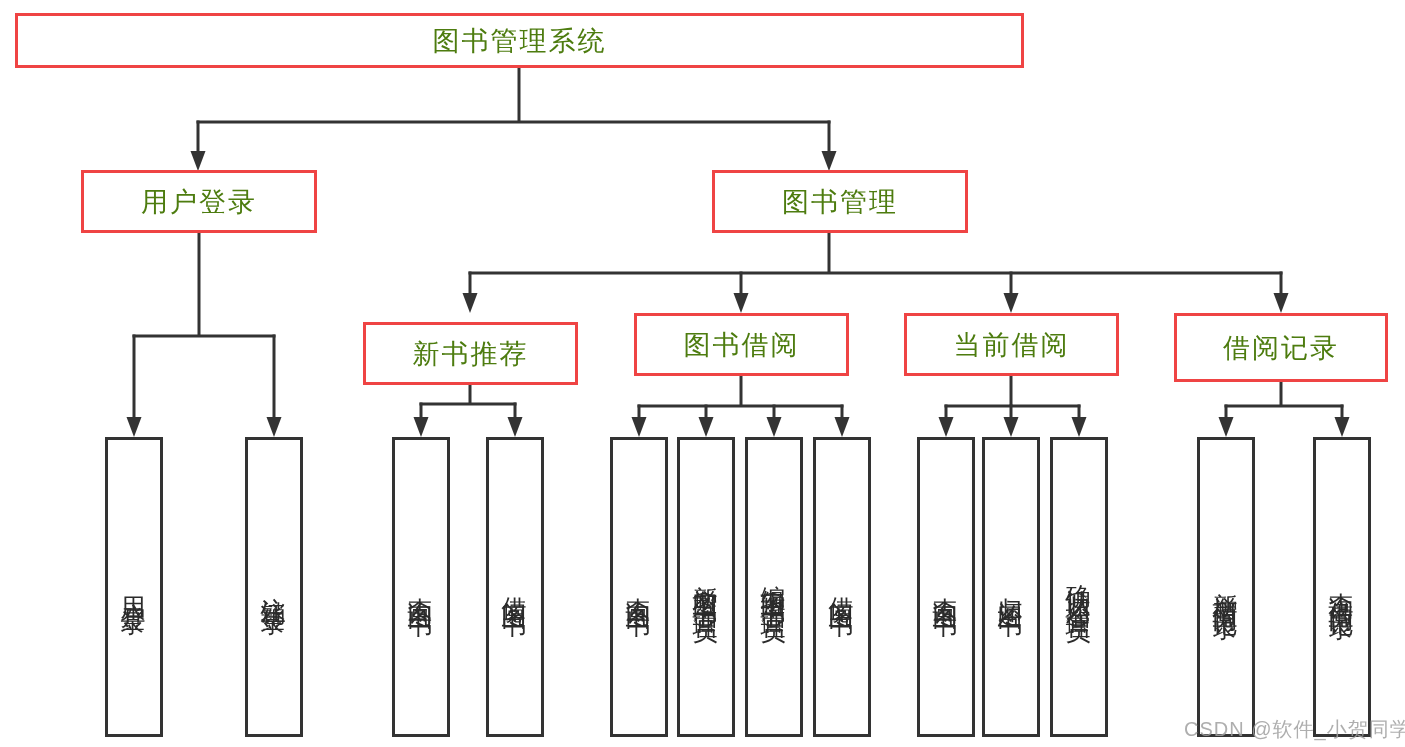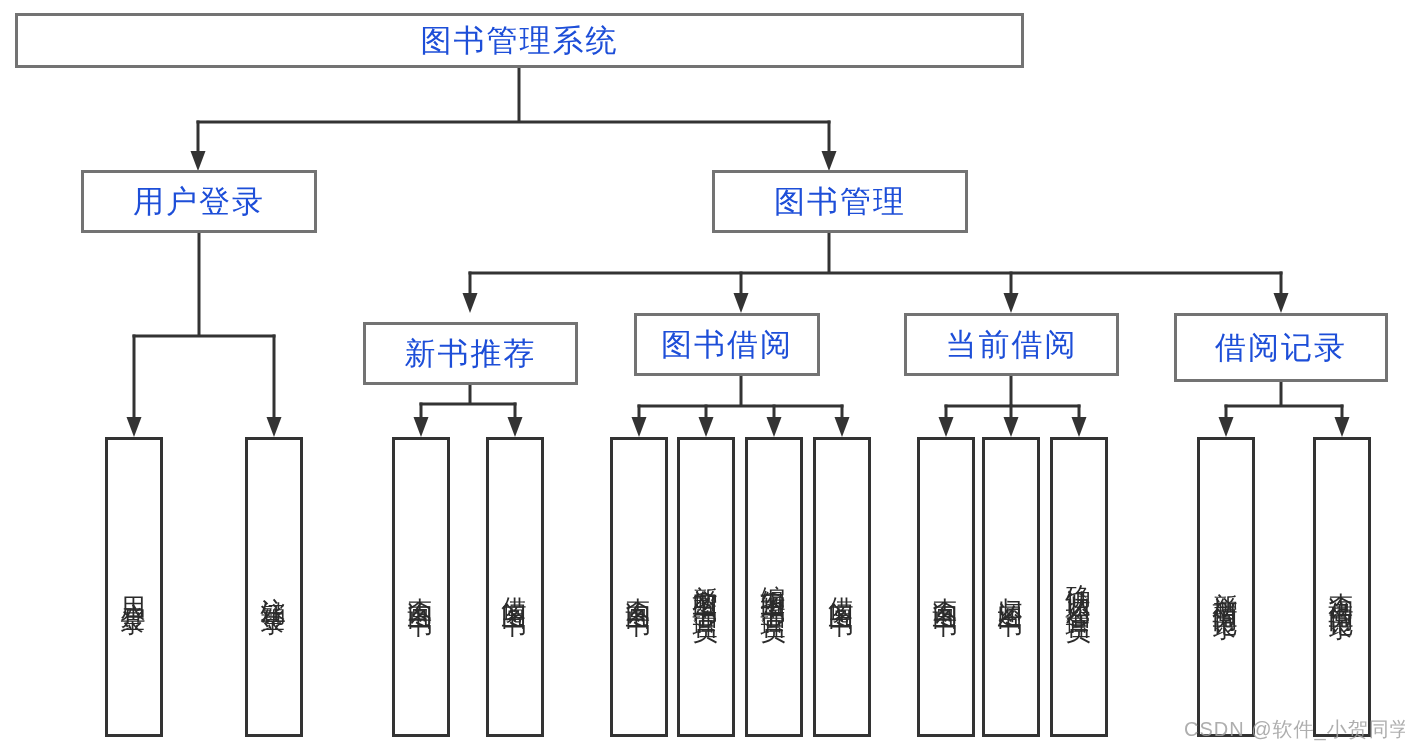--- a/index.html
+++ b/index.html
@@ -19,28 +19,28 @@
     position: absolute;
     left: 0;
     top: 0;
     width: 1405px;
     height: 747px;
     pointer-events: none;
   }
   .hbox {
     position: absolute;
     box-sizing: border-box;
-    border: 3px solid #737373;
+    border: 3px solid #ef4444;
     background: #ffffff;
     display: flex;
     align-items: center;
     justify-content: center;
-    font-size: 31px;
+    font-size: 27px;
     letter-spacing: 2px;
-    color: #1d4ed8;
+    color: #4d7c0f;
     white-space: nowrap;
   }
   .vbox {
     position: absolute;
     box-sizing: border-box;
     top: 437px;
     width: 58px;
     height: 300px;
     border: 3px solid #333333;
     background: #ffffff;
@@ -142,21 +142,21 @@
       <polygon points="1334.5,417 1349.5,417 1342,437"></polygon>
     </g>
   </svg>
 
   <div class="hbox" style="left:15px; top:13px; width:1009px; height:55px;">图书管理系统</div>
 
   <div class="hbox" style="left:81px; top:170px; width:236px; height:63px;">用户登录</div>
   <div class="hbox" style="left:712px; top:170px; width:256px; height:63px;">图书管理</div>
 
   <div class="hbox" style="left:363px; top:322px; width:215px; height:63px;">新书推荐</div>
-  <div class="hbox" style="left:634px; top:313px; width:186px; height:63px;">图书借阅</div>
+  <div class="hbox" style="left:634px; top:313px; width:215px; height:63px;">图书借阅</div>
   <div class="hbox" style="left:904px; top:313px; width:215px; height:63px;">当前借阅</div>
   <div class="hbox" style="left:1174px; top:313px; width:214px; height:69px;">借阅记录</div>
 
   <div class="vbox" style="left:105px;">用户登录</div>
   <div class="vbox" style="left:245px;">注销登录</div>
 
   <div class="vbox" style="left:392px;">查询图书</div>
   <div class="vbox" style="left:486px;">借阅图书</div>
 
   <div class="vbox" style="left:610px;">查询图书</div>

